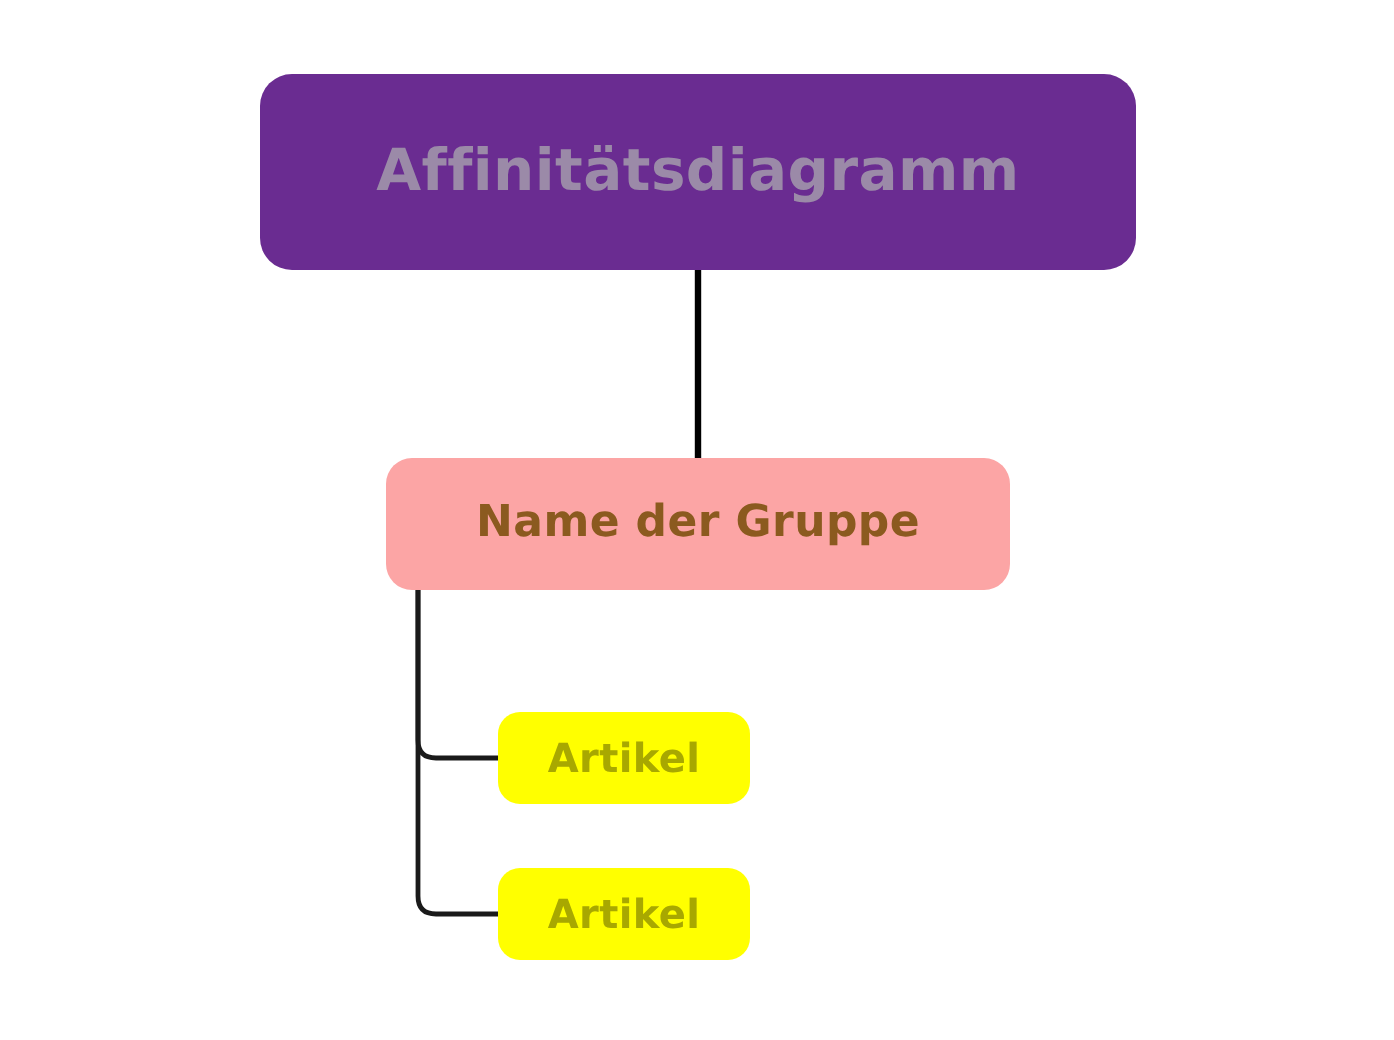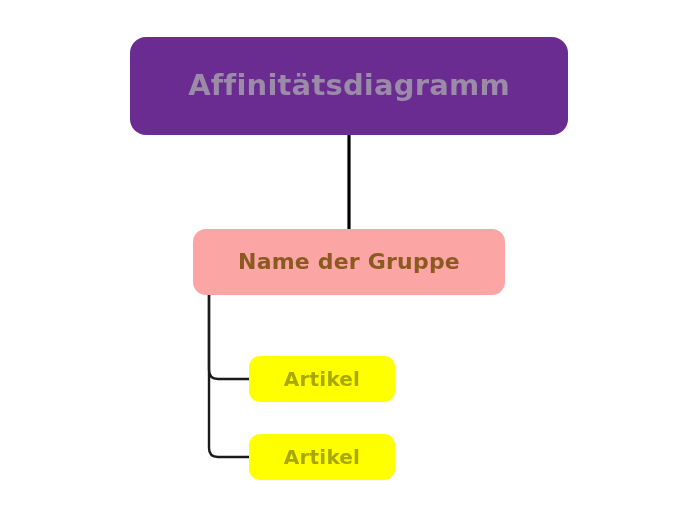--- a/index.html
+++ b/index.html
@@ -69,21 +69,21 @@
     border-radius: 13px;
   }
   #node-group .node-label {
     color: #8b5a1f;
     font-size: 22px;
   }
 
   
   .node-item {
     left: 249px;
-    width: 146px;
+    width: 126px;
     height: 46px;
     background: #ffff00;
     border-radius: 11px;
   }
   .node-item .node-label {
     color: #a8a800;
     font-size: 20px;
   }
   #node-item-0 { top: 356px; }
   #node-item-1 { top: 434px; }

